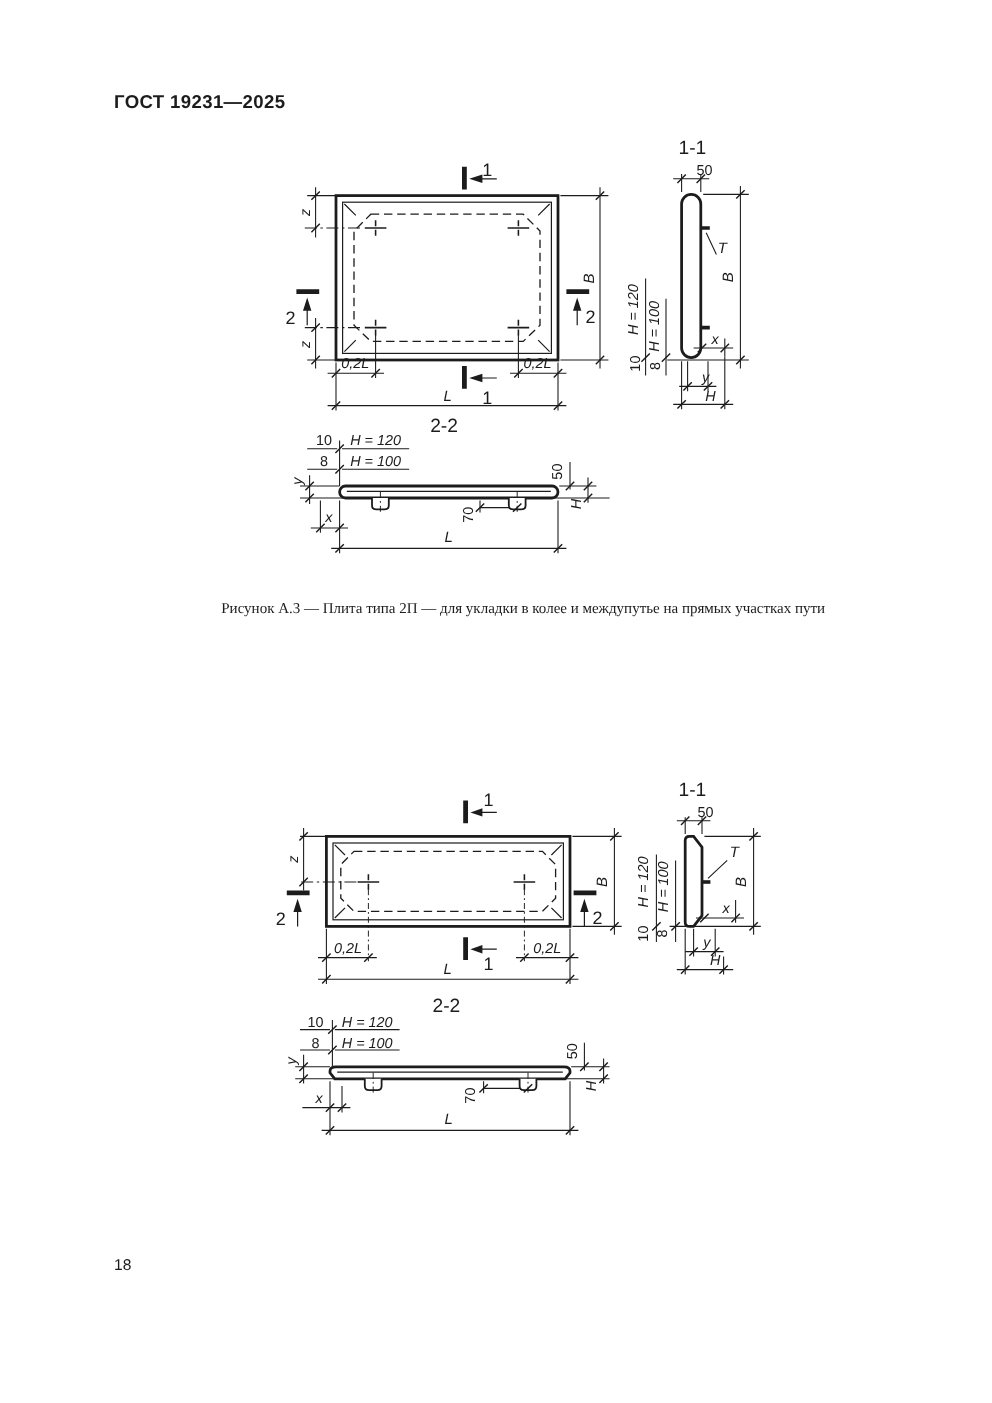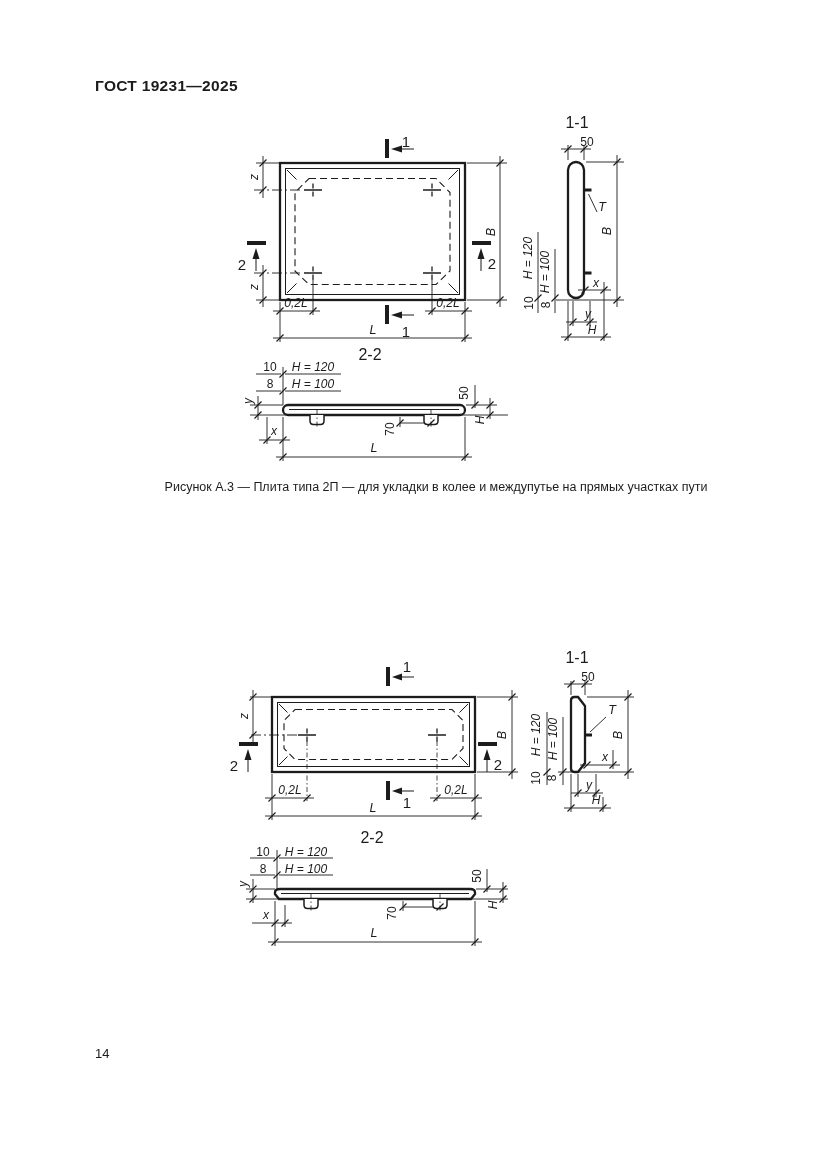--- a/index.html
+++ b/index.html
@@ -1,20 +1,20 @@
 <!DOCTYPE html>
 <html><head>
 <meta charset="utf-8">
 <style>
   html,body{margin:0;padding:0;background:#fff;}
   .page{position:relative;width:827px;height:1169px;background:#ffffff;overflow:hidden;
         font-family:"Liberation Sans",sans-serif;color:#1c1c1c;}
   .hdr{position:absolute;left:95px;top:77px;font-size:15.5px;font-weight:bold;letter-spacing:.3px;}
   .caption{position:absolute;left:95px;width:682px;text-align:center;font-size:12.5px;}
-  .cap1{top:480px;}
+  .cap1{top:500px;font-family:Liberation Serif, serif;}
   .cap2{top:981px;}
   .pagenum{position:absolute;left:95px;top:1046px;font-size:13px;}
   svg{position:absolute;overflow:visible;}
   svg text{fill:#1c1c1c;text-anchor:middle;font-family:"Liberation Sans",sans-serif;font-size:12px;}
   .it{font-style:italic;}
   .t13{font-size:12.5px;}
   .t15{font-size:15px;}
   .t16{font-size:16px;}
   .ln{stroke:#1c1c1c;stroke-width:1;fill:none;}
   .thin{stroke:#1c1c1c;stroke-width:0.9;fill:none;}
@@ -227,14 +227,14 @@
       <text class="it" transform="rotate(-90 247 884)" x="247" y="884">y</text>
       <text class="it" x="266" y="919">x</text>
       <text transform="rotate(-90 396 913)" x="396" y="913">70</text>
       <text class="it t13" x="374" y="937">L</text>
       <text transform="rotate(-90 481 876)" x="481" y="876">50</text>
       <text class="it" transform="rotate(-90 497 905)" x="497" y="905">H</text>
     </g>
   </svg>
 
 
-  <div class="pagenum">14</div>
+  <div class="pagenum">18</div>
 </div>
 
 </body></html>

